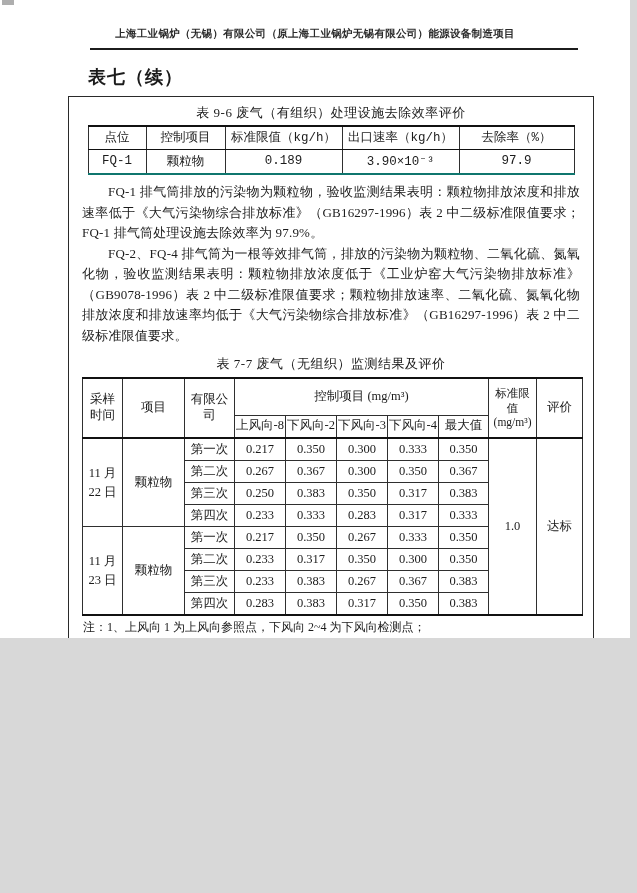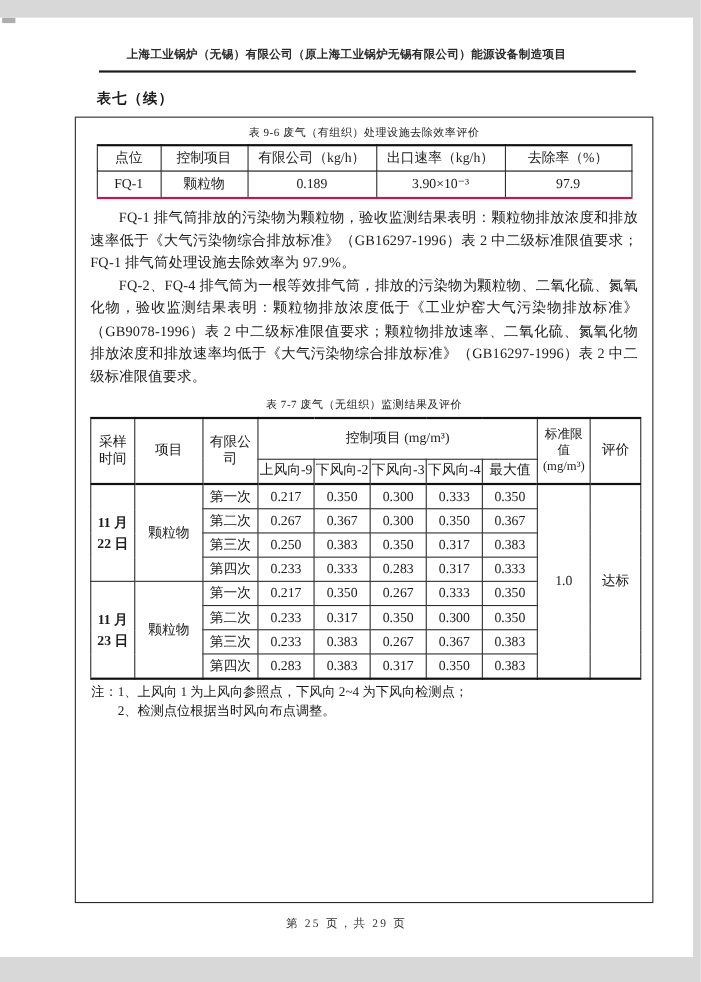--- a/index.html
+++ b/index.html
@@ -4,22 +4,22 @@
 <style>
   * { box-sizing: border-box; margin: 0; padding: 0; }
   html,body { width: 637px; height: 893px; }
   body {
     background: #d8d8d8;
     font-family: "Liberation Serif", "DejaVu Serif", serif;
     color: #1b1b1b;
     position: relative;
   }
   .page {
-    position: absolute; left: 0; top: 16px;
-    width: 630px; height: 854px;
+    position: absolute; left: 0; top: 0;
+    width: 630px; height: 638px;
     background: #ffffff;
     padding-top: 27px;
     overflow: hidden;
   }
   .scan-mark {
     position: absolute; left: 2px; top: 0;
     width: 12px; height: 5px; background: #9a9a9a;
     opacity: .8;
   }
   .doc-header-title {
@@ -29,53 +29,54 @@
     letter-spacing: .3px;
     color: #2a2a2a;
   }
   .doc-header-rule {
     margin: 7px 0 0 90px;
     width: 488px;
     border-top: 2px solid #1c1c1c;
   }
   .section-title {
     margin: 15px 0 0 88px;
-    font-size: 13px;
+    font-size: 18px;
     font-weight: bold;
     letter-spacing: 1px;
   }
   .content-box {
     margin: 7px 0 0 68px;
     width: 526px;
     height: 715px;
     border: 1.5px solid #2a2a2a;
     padding: 5px 13px 0 13px;
   }
   .tbl-caption {
     text-align: center;
-    font-size: 10px;
+    font-size: 13px;
     margin-top: 2px;
     letter-spacing: .5px;
   }
   table { border-collapse: collapse; table-layout: fixed; }
   th, td {
     font-weight: normal;
     text-align: center;
     vertical-align: middle;
     font-size: 12.5px;
     border: 1px solid #2f2f2f;
     padding: 2px 1px;
     overflow: hidden;
   }
   
   .t1 {
     width: 486px;
     margin: 3px auto 0 auto;
     border-top: 2px solid #111;
-    border-bottom: 2px solid #be185d;
+    border-bottom: 2px solid #0f766e;
+    font-family: Liberation Mono, monospace;
   }
   .t1 thead th { height: 23px; border-bottom: 1.5px solid #111; }
   .t1 tbody td { height: 25px; }
   .t1-note {
     font-size: 11.5px;
     margin: 4px 0 0 1px;
     letter-spacing: .2px;
   }
   
   .paras { margin-top: 7px; }
@@ -94,21 +95,21 @@
     border-top: 2px solid #111;
     border-bottom: 2px solid #111;
   }
   .t2 thead tr.h1 th { height: 37px; }
   .t2 thead tr.h2 th { height: 23px; }
   .t2 thead th { line-height: 1.25; }
   .t2 thead tr.h2 th,
   .t2 thead th[rowspan] { border-bottom: 2px solid #111; }
   .t2 tbody td { height: 22px; }
   .th-limit { white-space: pre-line; font-size: 11.5px; line-height: 1.3; }
-  .date-cell div { line-height: 1.5; font-weight: bold; }
+  .date-cell div { line-height: 1.5; }
   tr.block-sep td { border-top: 1.8px solid #111; }
   .t2-notes { font-size: 12px; margin: 3px 0 16px 1px; line-height: 1.45; }
   .t2-note-2 { padding-left: 2em; }
   .page-footer {
     margin-top: 12px;
     text-align: center;
     font-size: 10.5px;
     letter-spacing: 2px;
     color: #333;
   }
@@ -133,21 +134,21 @@
         <col style="width:58px">
           <col style="width:79px">
           <col style="width:117px">
           <col style="width:117px">
           <col style="width:115px">
       </colgroup>
       <thead>
         <tr>
           <th>点位</th>
           <th>控制项目</th>
-          <th>有限公司（kg/h）</th>
+          <th>标准限值（kg/h）</th>
           <th>出口速率（kg/h）</th>
           <th>去除率（%）</th>
         </tr>
       </thead>
       <tbody>
         <tr>
           <td>FQ-1</td>
           <td>颗粒物</td>
           <td>0.189</td>
           <td>3.90×10⁻³</td>
@@ -181,21 +182,21 @@
         <tr class="h1">
           <th rowspan="2">采样时间</th>
           <th rowspan="2">项目</th>
           <th rowspan="2">有限公司</th>
           <th colspan="5">控制项目 (mg/m³)</th>
           <th rowspan="2" class="th-limit">标准限值
 (mg/m³)</th>
           <th rowspan="2">评价</th>
         </tr>
         <tr class="h2">
-          <th>上风向-9</th>
+          <th>上风向-8</th>
           <th>下风向-2</th>
           <th>下风向-3</th>
           <th>下风向-4</th>
           <th>最大值</th>
         </tr>
       </thead>
       <tbody>
         <tr>
           <td rowspan="4" class="date-cell">
             <div>11 月</div>

